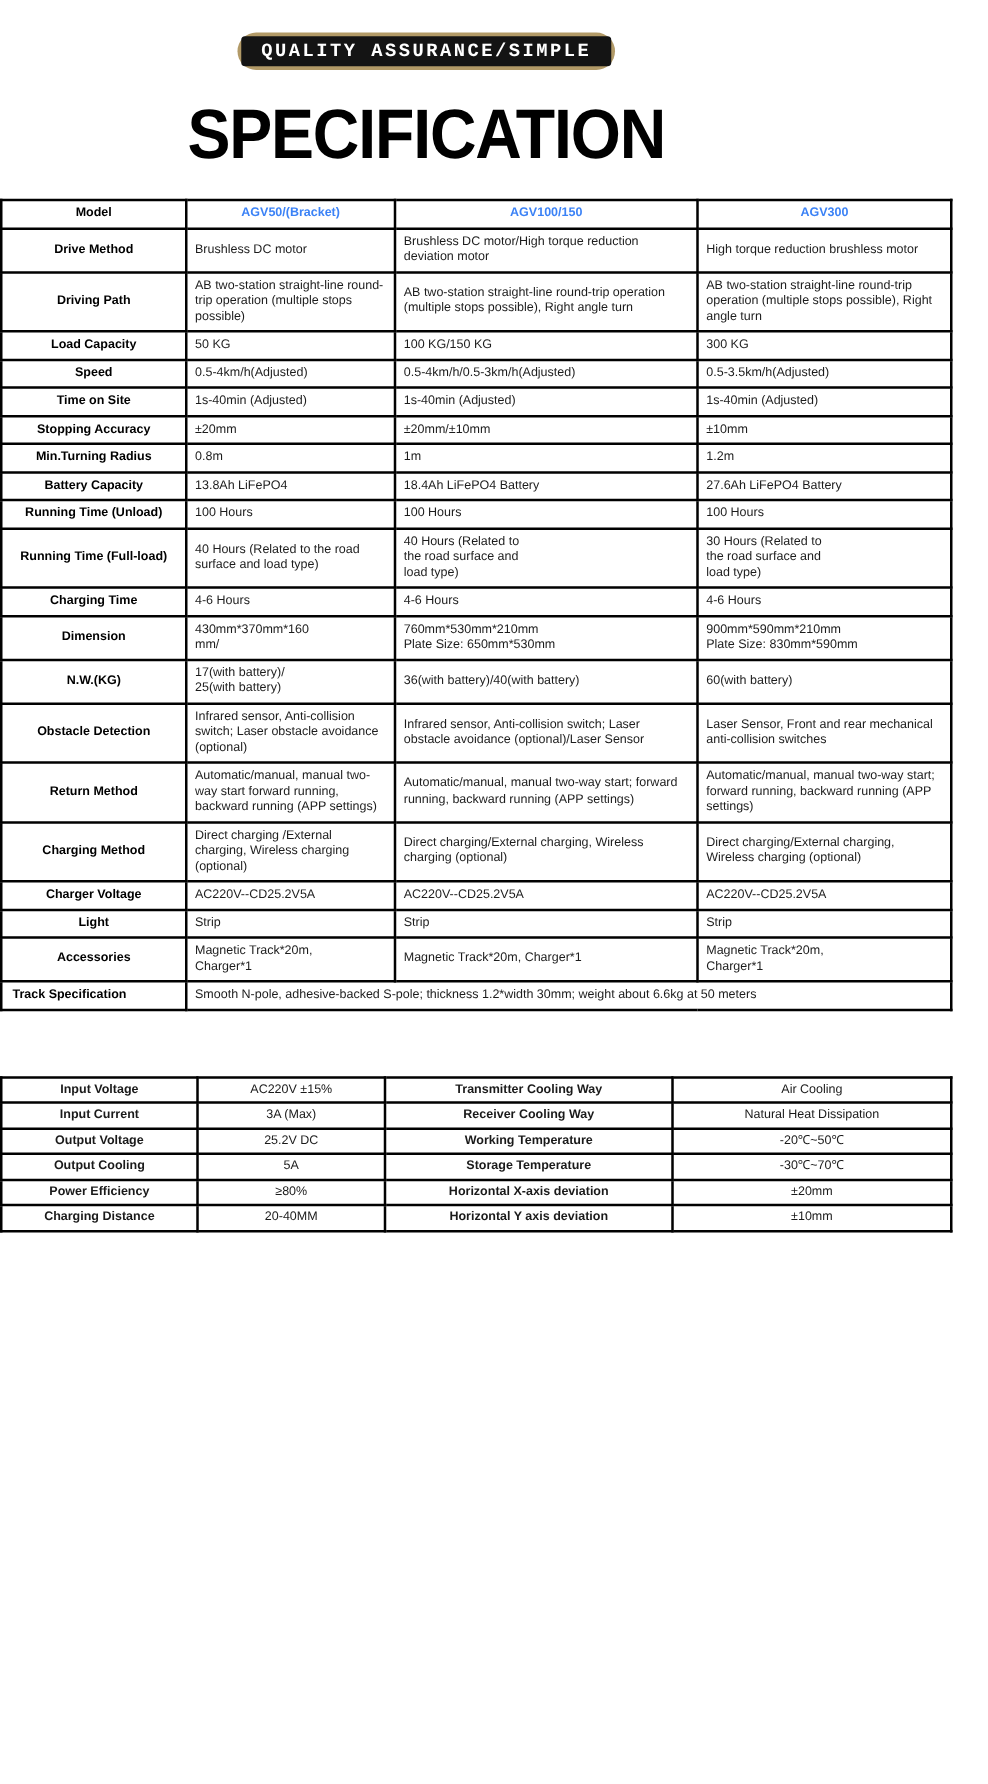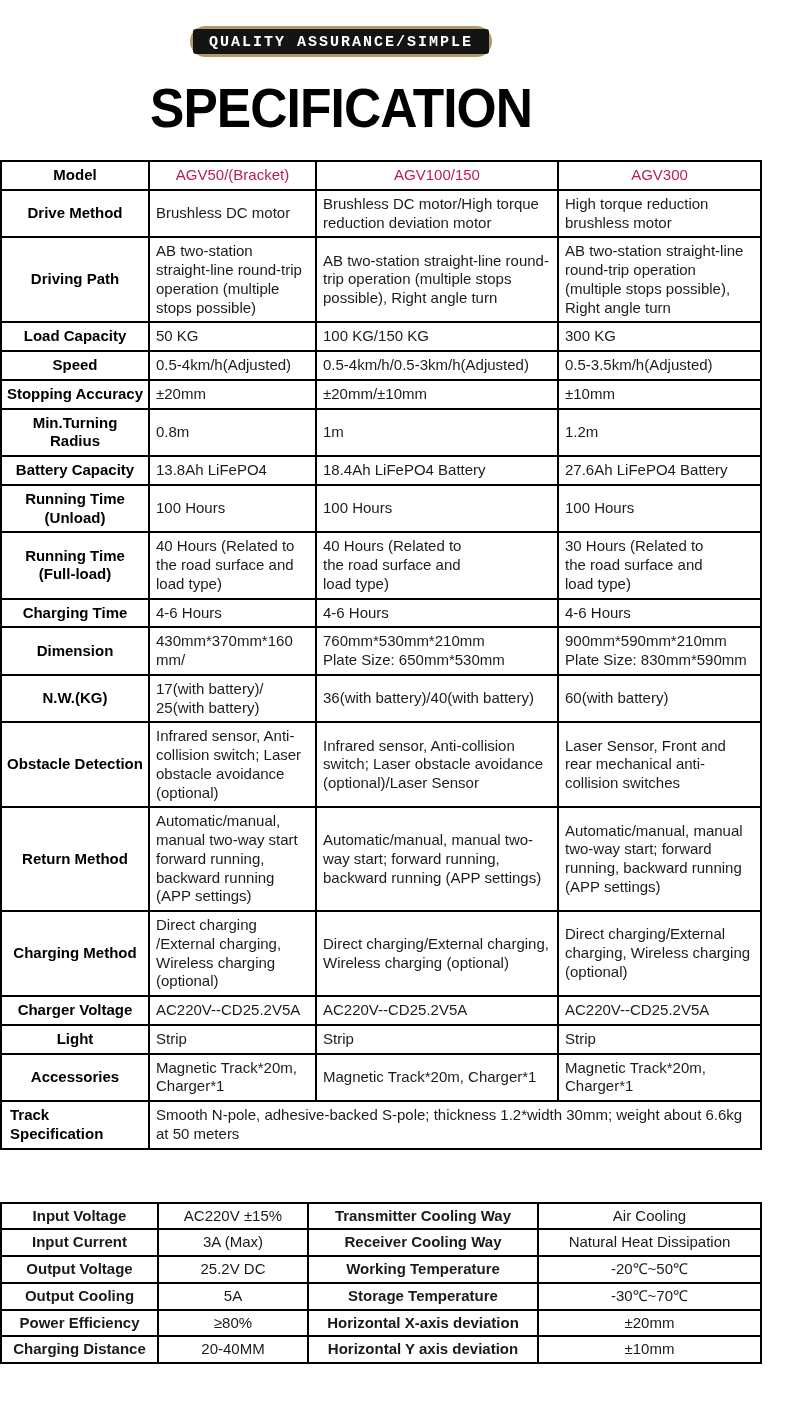--- a/index.html
+++ b/index.html
@@ -43,39 +43,39 @@
     font-family: "Liberation Sans", sans-serif;
     transform: scaleX(0.92);
   }
 
   
   table {
     border-collapse: collapse;
     table-layout: fixed;
     width: 760px;
     margin: 4px auto;
-    font-size: 15px;
+    font-size: 10px;
   }
   td {
     border: 2px solid #000000;
     padding: 4px 6px;
     vertical-align: middle;
     line-height: 1.25;
   }
   td.lbl {
     font-weight: bold;
     text-align: center;
     color: #000;
     padding: 4px 4px;
   }
   td.lbl.left { text-align: left; padding-left: 8px; }
   td.hdr {
-    font-weight: normal;
+    font-weight: bold;
     text-align: center;
-    color: #be185d;
+    color: #3b82f6;
   }
   td.cell {
     white-space: pre-line;
     color: #1c1c1c;
   }
   td.cell.left { text-align: left; }
 
   .spec-table col.c-label { width: 148px; }
   .spec-table col.c-a { width: 167px; }
   .spec-table col.c-b { width: 242px; }
@@ -136,20 +136,26 @@
           <td class="cell">100 KG/150 KG</td>
           <td class="cell">300 KG</td>
         </tr>
         <tr>
           <td class="lbl">Speed</td>
           <td class="cell">0.5-4km/h(Adjusted)</td>
           <td class="cell">0.5-4km/h/0.5-3km/h(Adjusted)</td>
           <td class="cell">0.5-3.5km/h(Adjusted)</td>
         </tr>
         <tr>
+          <td class="lbl">Time on Site</td>
+          <td class="cell">1s-40min (Adjusted)</td>
+          <td class="cell">1s-40min (Adjusted)</td>
+          <td class="cell">1s-40min (Adjusted)</td>
+        </tr>
+        <tr>
           <td class="lbl">Stopping Accuracy</td>
           <td class="cell">±20mm</td>
           <td class="cell">±20mm/±10mm</td>
           <td class="cell">±10mm</td>
         </tr>
         <tr>
           <td class="lbl">Min.Turning Radius</td>
           <td class="cell">0.8m</td>
           <td class="cell">1m</td>
           <td class="cell">1.2m</td>

